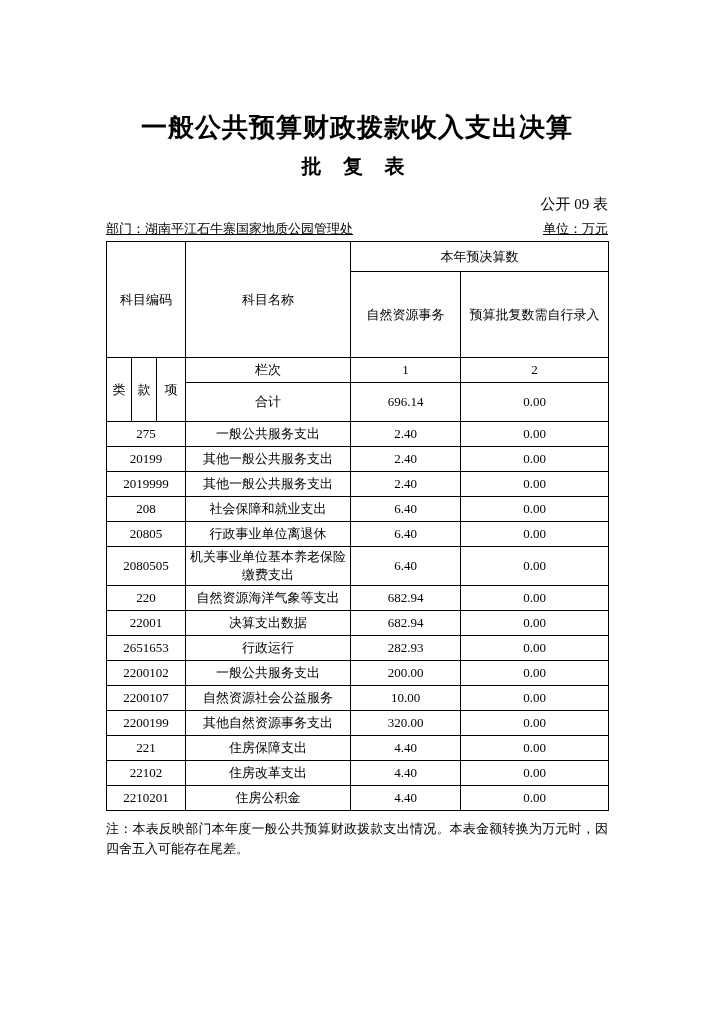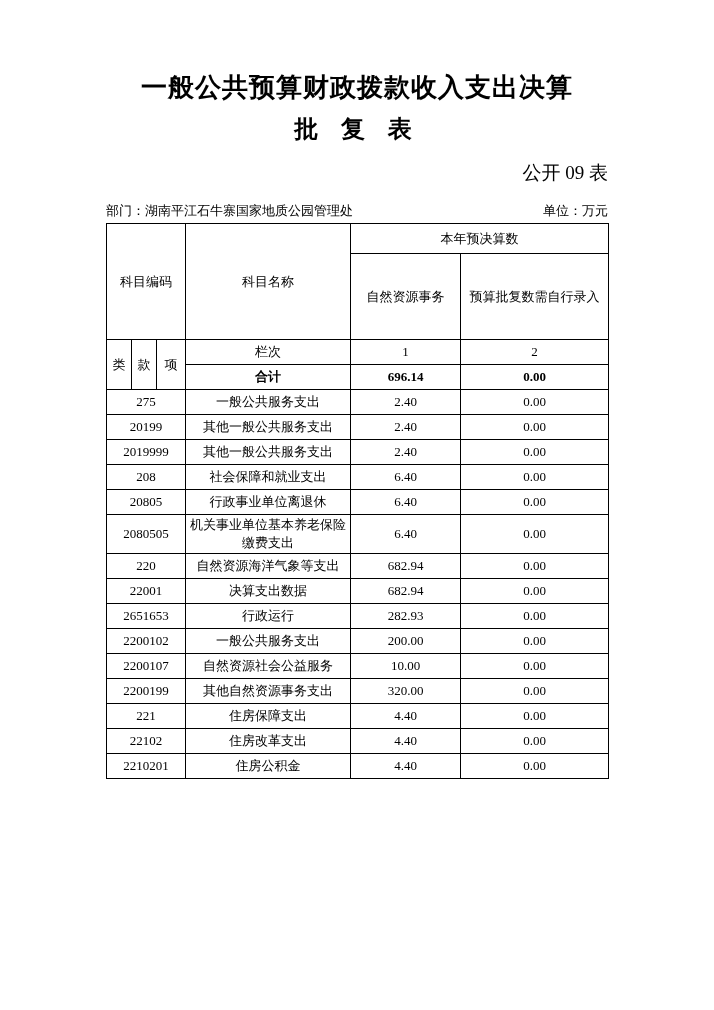--- a/index.html
+++ b/index.html
@@ -4,50 +4,50 @@
 <style>
   * { box-sizing: border-box; }
   html, body { margin: 0; padding: 0; }
   body {
     width: 714px; height: 1010px;
     background: #ffffff; color: #000000;
     font-family: "Liberation Serif", "DejaVu Serif", serif;
   }
   .page { position: relative; width: 714px; height: 1010px; overflow: hidden; }
   .title1 {
-    margin: 0; padding-top: 70px;
+    margin: 0; padding-top: 110px;
     text-align: center; font-size: 26px; font-weight: bold;
     font-family: "Liberation Sans", "DejaVu Sans", sans-serif;
     letter-spacing: 1px;
   }
   .title2 {
     margin: 8px 0 0; text-align: center;
-    font-size: 24px; font-weight: bold;
+    font-size: 20px; font-weight: bold;
     font-family: "Liberation Sans", "DejaVu Sans", sans-serif;
     letter-spacing: 8px;
   }
   .content { width: 502px; margin: 0 auto; }
-  .form-no { text-align: right; font-size: 19px; margin-top: 15px; }
+  .form-no { text-align: right; font-size: 15px; margin-top: 15px; }
   .meta-row {
     display: flex; justify-content: space-between;
-    font-size: 13px; margin: 16px 0 3px;
+    font-size: 13px; margin: 6px 0 3px; text-decoration: underline;
   }
   table.budget-table {
     border-collapse: collapse; width: 502px; table-layout: fixed;
   }
   .budget-table td {
     border: 1px solid #000;
     text-align: center; vertical-align: middle;
     font-size: 13px; padding: 1px 3px;
     overflow: hidden;
   }
   tr.h1 td { height: 30px; }
   tr.h2 td { height: 86px; }
   tr.h3 td { height: 25px; }
-  tr.total-row td { height: 25px; font-weight: bold; }
+  tr.total-row td { height: 39px; font-weight: normal; }
   tr.data-row td { height: 25px; }
   tr.data-row.tall td { height: 39px; }
   .note {
     font-size: 13px; line-height: 1.55;
     margin-top: 8px; text-align: justify;
   }
 </style>
 </head>
 <body>
 
@@ -180,14 +180,15 @@
         </tr>
         <tr class="data-row">
           <td colspan="3">2210201</td>
           <td>住房公积金</td>
           <td>4.40</td>
           <td>0.00</td>
         </tr>
       </tbody>
     </table>
 
+    <div class="note">注：本表反映部门本年度一般公共预算财政拨款支出情况。本表金额转换为万元时，因四舍五入可能存在尾差。</div>
   </div>
 </div>
 
 </body></html>

